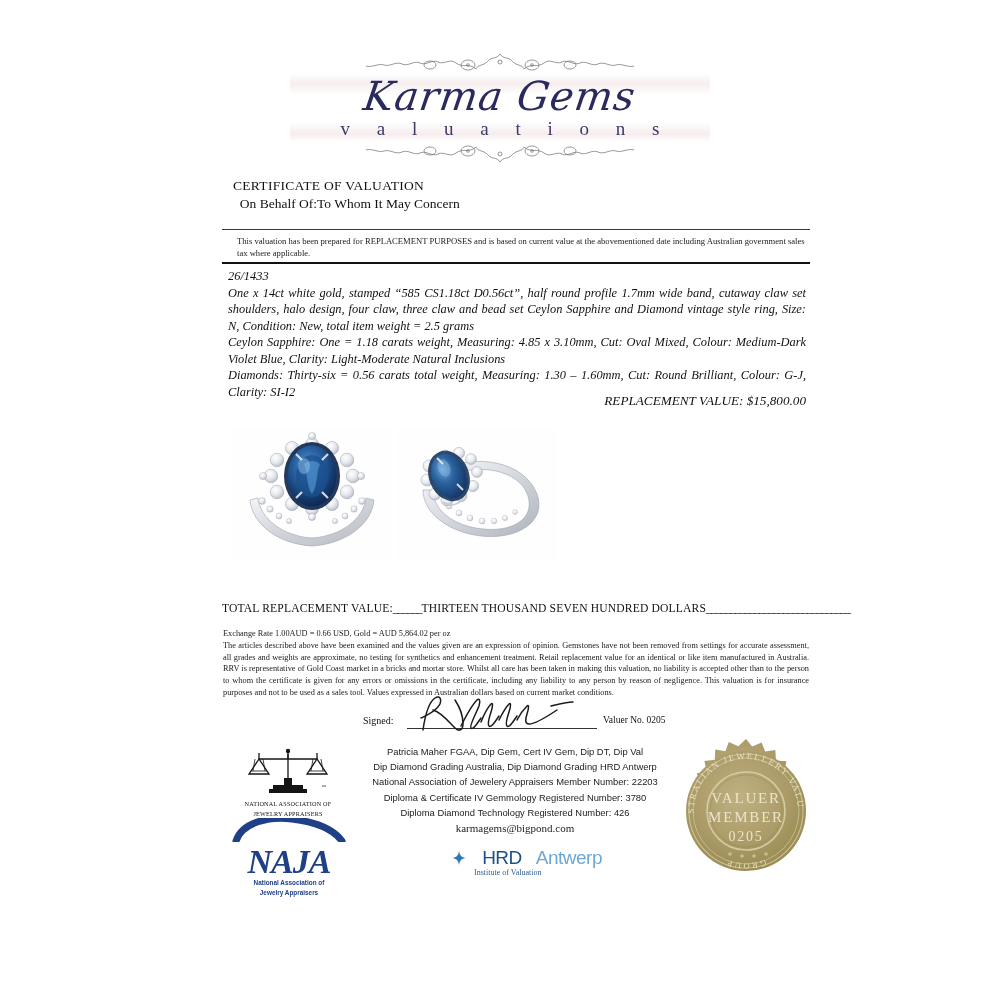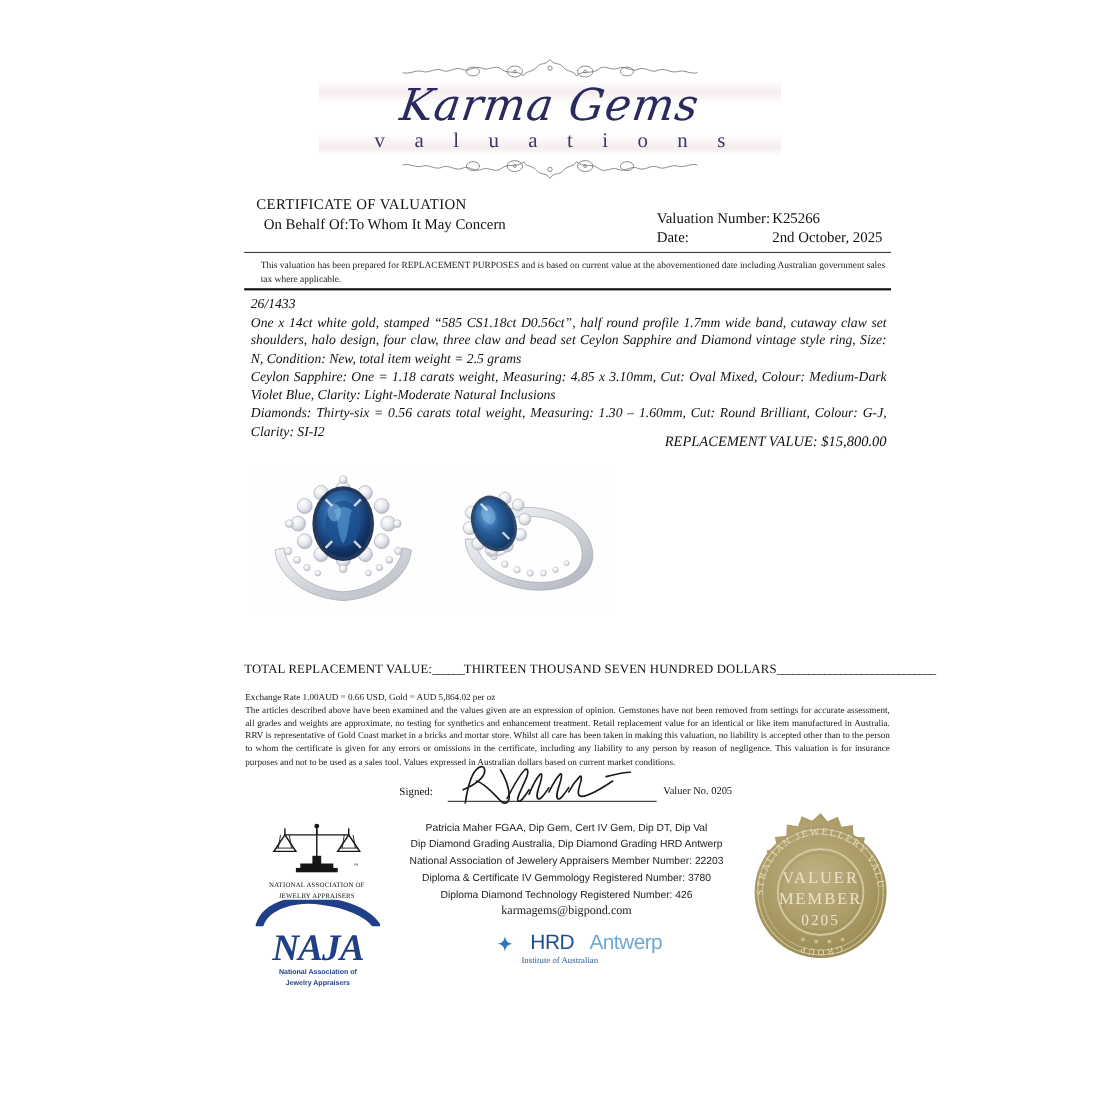--- a/index.html
+++ b/index.html
@@ -168,30 +168,20 @@
   </div>
 
   <div class="cert-head">
     <div class="cert-title">CERTIFICATE OF VALUATION</div>
     <div class="cert-row">
       <span class="lbl">On Behalf Of:</span>
       <span>To Whom It May Concern</span>
     </div>
   </div>
 
-  <div class="meta">
-    <div class="meta-row">
-      <span class="mlbl">Valuation Number:</span>
-      <span>K25266</span>
-    </div>
-    <div class="meta-row">
-      <span class="mlbl">Date:</span>
-      <span>2nd October, 2025</span>
-    </div>
-  </div>
 
   <div class="rule thin" style="left:222px;top:229px;width:588px;"></div>
   <div class="disclaim">This valuation has been prepared for REPLACEMENT PURPOSES and is based on current value at the abovementioned date including Australian government sales tax where applicable.</div>
   <div class="rule thick" style="left:222px;top:262px;width:588px;"></div>
 
   <div class="desc">
     <span class="ref">26/1433</span>
     <p>One x 14ct white gold, stamped “585 CS1.18ct D0.56ct”, half round profile 1.7mm wide band, cutaway claw set shoulders, halo design, four claw, three claw and bead set Ceylon Sapphire and Diamond vintage style ring, Size: N, Condition: New, total item weight = 2.5 grams</p>
     <p>Ceylon Sapphire: One = 1.18 carats weight, Measuring: 4.85 x 3.10mm, Cut: Oval Mixed, Colour: Medium-Dark Violet Blue, Clarity: Light-Moderate Natural Inclusions</p>
     <p>Diamonds: Thirty-six = 0.56 carats total weight, Measuring: 1.30 – 1.60mm, Cut: Round Brilliant, Colour: G-J, Clarity: SI-I2</p>
@@ -414,21 +404,21 @@
   </div>
 
   <div class="hrd">
     <div class="hrd-main">
       <svg class="hrd-star" width="18" height="18" viewBox="0 0 18 18">
         <path d="M9 0 C10 6,12 8,18 9 C12 10,10 12,9 18 C8 12,6 10,0 9 C6 8,8 6,9 0 Z" fill="#2f78b8"></path>
       </svg>
       <span class="hrd-h">HRD</span>
         <span class="hrd-a">Antwerp</span>
     </div>
-    <div class="hrd-sub">Institute of Australian</div>
+    <div class="hrd-sub">Institute of Valuation</div>
   </div>
 
   <div class="seal">
     <svg width="148" height="148" viewBox="0 0 148 148">
       <defs>
         <radialGradient id="sealGrad" cx="45%" cy="38%" r="68%">
           <stop offset="0%" stop-color="#c0b183"></stop>
           <stop offset="55%" stop-color="#ab9c69"></stop>
           <stop offset="100%" stop-color="#97884f"></stop>
         </radialGradient>

